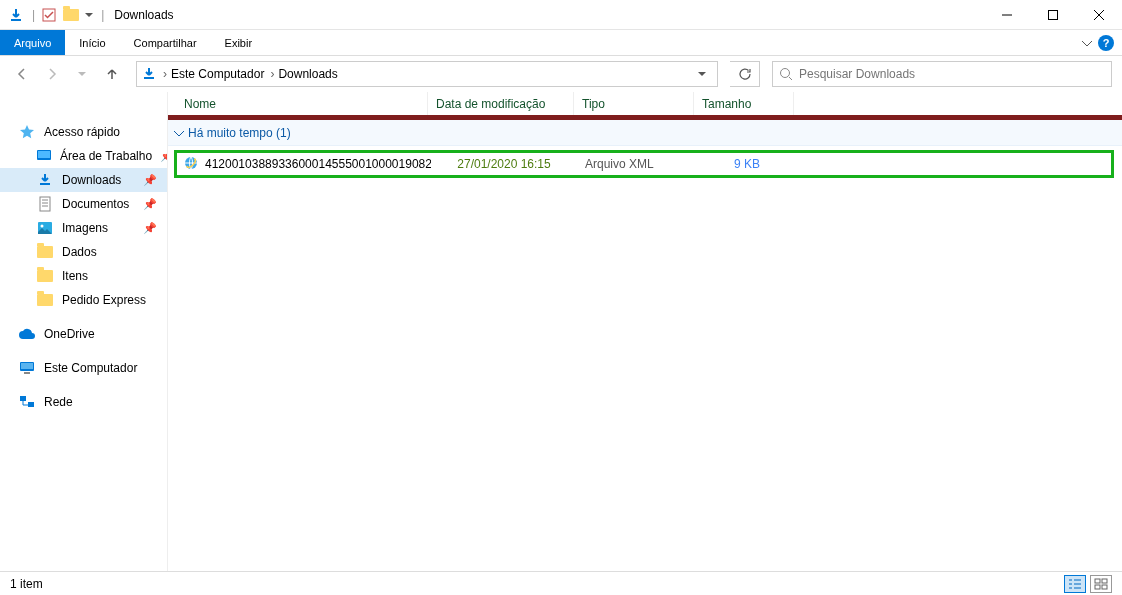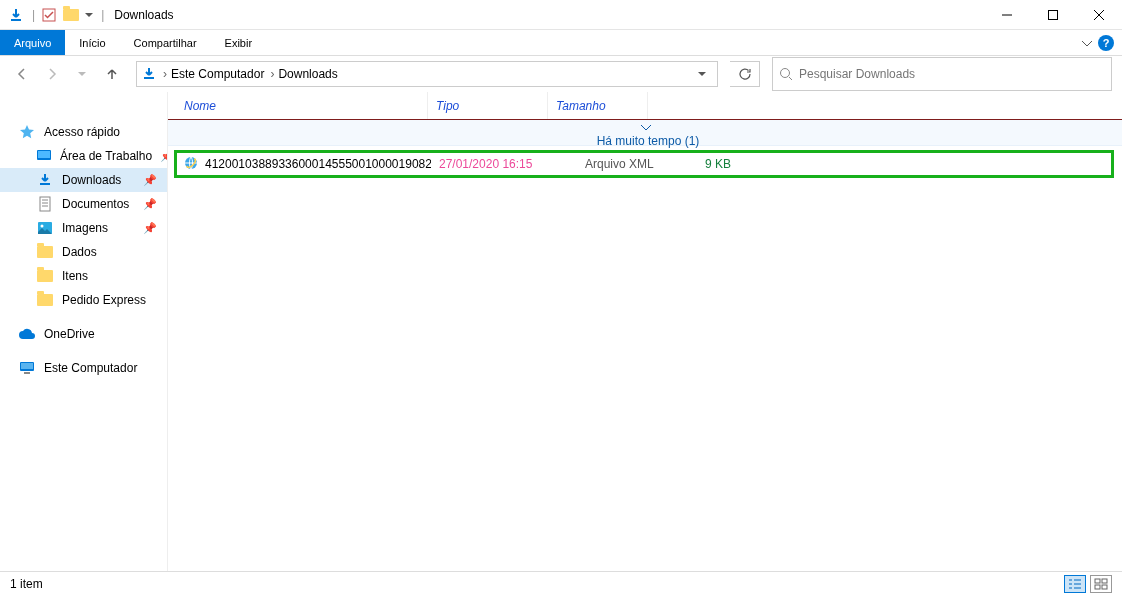--- a/index.html
+++ b/index.html
@@ -24,54 +24,54 @@
     
     .navbar { height: 36px; display: flex; align-items: center; padding: 0 10px; gap: 6px; background: #fff; }
     .navbtn { width: 24px; height: 24px; display: flex; align-items: center; justify-content: center; color: #555; }
     .navbtn.disabled { color: #bbb; }
     .addressbar { flex: 1; height: 26px; border: 1px solid #ccc; display: flex; align-items: center; padding: 0 4px; margin: 0 6px; }
     .addressbar .crumb { display: flex; align-items: center; margin-right: 2px; }
     .addressbar .chevron { margin: 0 4px; color: #666; }
     .addressbar .spacer { flex: 1; }
     .addressbar .addr-btn { width: 22px; display: flex; justify-content: center; color: #555; }
     .refreshbox { width: 30px; height: 26px; border: 1px solid #ccc; border-left: none; display: flex; align-items: center; justify-content: center; }
-    .searchbar { width: 340px; height: 26px; border: 1px solid #ccc; display: flex; align-items: center; padding: 16px 6px; margin-left: 6px; color: #888; }
+    .searchbar { width: 340px; height: 26px; border: 1px solid #ccc; display: flex; align-items: center; padding: 8px 6px; margin-left: 6px; color: #888; }
     .searchbar svg { margin-right: 6px; }
     .searchbar input { border: none; outline: none; flex: 1; font-size: 12px; color: #555; background: transparent; }
 
     
     .content { display: flex; height: calc(100% - 30px - 26px - 36px - 24px); }
     .sidebar { width: 168px; border-right: 1px solid #eee; padding-top: 28px; overflow: hidden; }
     .sidebar-item { height: 24px; display: flex; align-items: center; padding-left: 18px; gap: 8px; font-size: 12px; white-space: nowrap; }
     .sidebar-item.selected { background: #d9ebf9; }
     .sidebar-item .sb-icon { width: 18px; height: 18px; display: inline-flex; align-items: center; justify-content: center; }
     .sidebar-item .pin { margin-left: auto; margin-right: 10px; color: #888; font-size: 11px; }
     .sidebar-item.sub { padding-left: 36px; }
     .sidebar-item.root { padding-left: 18px; margin-top: 10px; }
     .sidebar-item.first-root { margin-top: 0; }
 
     
     .main { flex: 1; display: flex; flex-direction: column; }
-    .columns { height: 28px; display: flex; align-items: center; border-bottom: 1px solid #7f1d1d; color: #1d4ed8; font-style: italic; }
+    .columns { height: 28px; display: flex; align-items: center; border-bottom: 5px solid #7f1d1d; color: #14532d; }
     .columns .col { padding: 0 8px; border-right: 1px solid #eee; height: 100%; display: flex; align-items: center; }
     .col.name { width: 260px; padding-left: 16px; }
     .col.date { width: 146px; }
     .col.type { width: 120px; }
     .col.size { width: 100px; }
 
-    .grouphdr { height: 26px; display: flex; align-items: center; color: #0c5aa6; padding-left: 6px; background: #f4f9fe; border-bottom: 1px solid #e8f1fa; flex-direction: column; }
+    .grouphdr { height: 26px; display: flex; align-items: center; color: #0c5aa6; padding-left: 6px; background: #f4f9fe; border-bottom: 1px solid #e8f1fa; }
     .grouphdr .chev { margin-right: 4px; }
 
     .filerow-wrap { margin: 4px 8px 0 6px; border: 3px solid #17b01b; }
     .filerow { height: 22px; display: flex; align-items: center; }
     .filerow .fcol { padding: 0 8px; white-space: nowrap; overflow: hidden; text-overflow: ellipsis; }
     .fcol.name { width: 254px; display: flex; align-items: center; gap: 6px; padding-left: 6px; }
-    .fcol.date { width: 146px; color: #ec4899; }
+    .fcol.date { width: 146px; color: #4d7c0f; text-align: center; }
     .fcol.type { width: 120px; color: #555; }
-    .fcol.size { width: 100px; color: #15803d; text-align: left; }
+    .fcol.size { width: 100px; color: #3b82f6; text-align: center; }
 
     
     .statusbar { position: absolute; bottom: 0; left: 0; right: 0; height: 24px; border-top: 1px solid #ddd; display: flex; align-items: center; padding: 0 10px; background: #fff; }
     .statusbar .right { margin-left: auto; display: flex; gap: 4px; }
     .viewbtn { width: 22px; height: 18px; border: 1px solid #999; display: flex; align-items: center; justify-content: center; }
     .viewbtn.active { background: #cce4f7; border-color: #0078d7; }
 
     
     .folder-icon { width: 16px; height: 12px; background: #ffd86b; border-radius: 1px; position: relative; }
     .folder-icon::before { content: ''; position: absolute; top: -3px; left: 0; width: 7px; height: 3px; background: #ffd86b; border-radius: 1px 1px 0 0; }
@@ -276,25 +276,36 @@
       <span class="sb-icon">
         <svg width="16" height="14" viewBox="0 0 16 14">
             <rect x="1" y="1" width="14" height="9" fill="#0078d7" rx="1"></rect>
             <rect x="2" y="2" width="12" height="6" fill="#5ab4ef"></rect>
             <rect x="5" y="11" width="6" height="2" fill="#888"></rect>
           </svg>
       </span>
       <span>Este Computador</span>
     </div>
 
+    <div class="sidebar-item root">
+      <span class="sb-icon">
+        <svg width="16" height="14" viewBox="0 0 16 14">
+            <rect x="1" y="1" width="6" height="5" fill="#0078d7"></rect>
+            <rect x="9" y="7" width="6" height="5" fill="#0078d7"></rect>
+            <path d="M4 6v4h5" stroke="#0078d7" fill="none"></path>
+          </svg>
+      </span>
+      <span>Rede</span>
+    </div>
   </div>
 
   <div class="main">
     <div class="columns">
       <div class="col name">Nome</div>
+      <div class="col date">Data de modificação</div>
       <div class="col type">Tipo</div>
       <div class="col size">Tamanho</div>
     </div>
     <div class="grouphdr">
       <span class="chev">
         <svg width="10" height="6" viewBox="0 0 10 6">
             <path d="M0 0l5 5 5-5" stroke="#0c5aa6" fill="none"></path>
           </svg>
       </span>
       <span>Há muito tempo (1)</span>

